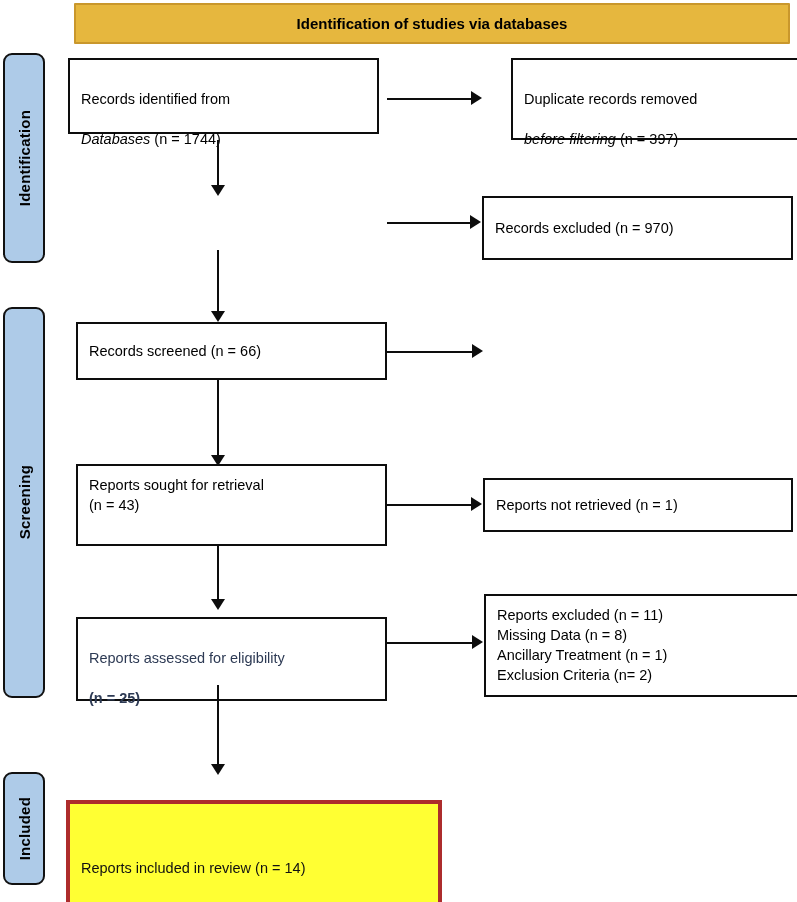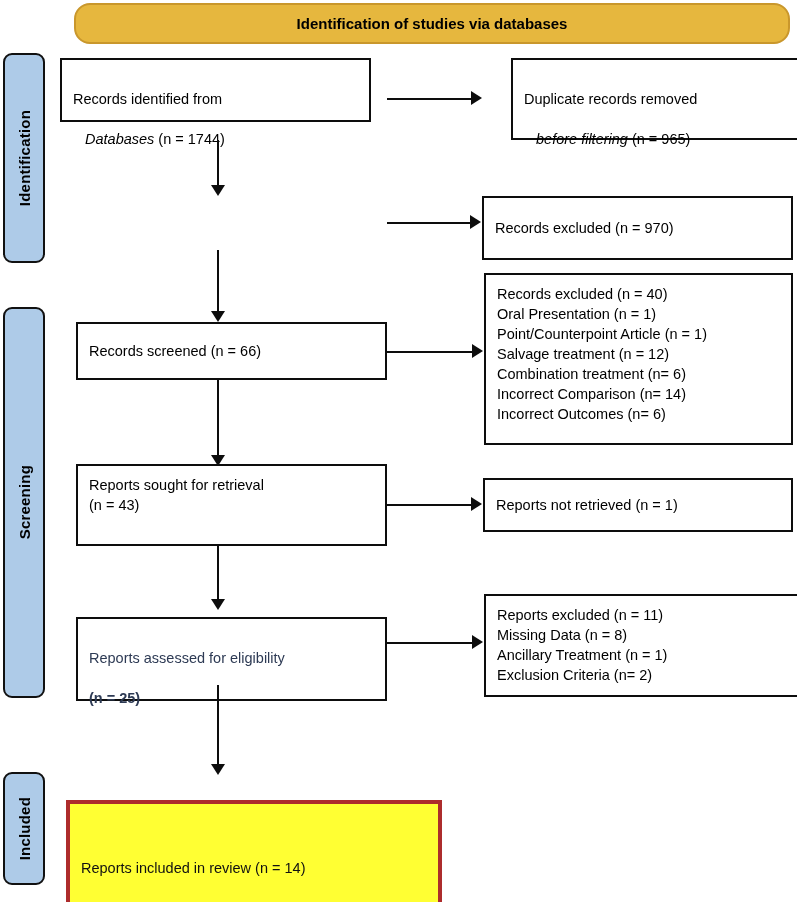--- a/index.html
+++ b/index.html
@@ -38,21 +38,21 @@
     color: #000000;
     letter-spacing: 0.2px;
     white-space: nowrap;
   }
 
   
   .banner {
     position: absolute;
     background: #e6b73e;
     border: 2px solid #c9972c;
-    border-radius: 16px;
+    border-radius: 1px;
     box-sizing: border-box;
     display: flex;
     align-items: center;
     justify-content: center;
   }
   .banner-text {
     font-size: 15px;
     font-weight: bold;
     color: #000000;
   }
@@ -78,21 +78,20 @@
     padding-top: 9px;
   }
   .box.eligibility .box-text {
     color: #2d3a54;
   }
   .box.eligibility .box-text .bold-n {
     font-weight: bold;
   }
   .italic-src {
     font-style: italic;
-    margin-left: 12px;
   }
   .box.included {
     background: #ffff33;
     border: 4px solid #ad2c2c;
   }
   .box.included .box-text {
     color: #111111;
   }
 
   
@@ -137,31 +136,31 @@
   </div>
 
   <div class="phase-bar" style="left:3px; top:772px; width:42px; height:113px;">
     <span class="phase-label">Included</span>
   </div>
 
   <div class="banner" style="left:74px; top:3px; width:716px; height:41px;">
     <span class="banner-text">Identification of studies via databases</span>
   </div>
 
-  <div class="box align-top" style="left:60px; top:58px; width:311px; height:64px;">
+  <div class="box align-top" style="left:68px; top:58px; width:311px; height:76px;">
     <div class="box-text">
       <span>Records identified from</span><br>
       <span class="italic-src">Databases</span><span> (n = 1744)</span>
     </div>
   </div>
 
   <div class="box align-top" style="left:511px; top:58px; width:306px; height:82px;">
     <div class="box-text">
       <span>Duplicate records removed</span><br>
-      <span class="italic-src">before filtering</span><span> (n = 965)</span>
+      <span class="italic-src">before filtering</span><span> (n = 397)</span>
     </div>
   </div>
 
   <div class="hline" style="left:387px; top:98px; width:85px;"></div>
   <div class="arrow-right" style="left:471px; top:91px;"></div>
 
   <div class="vline" style="left:217px; top:140px; width:2px; height:46px;"></div>
   <div class="arrow-down" style="left:210.5px; top:185px;"></div>
 
 
@@ -172,29 +171,20 @@
   <div class="hline" style="left:387px; top:222px; width:84px;"></div>
   <div class="arrow-right" style="left:470px; top:215px;"></div>
 
   <div class="vline" style="left:217px; top:250px; width:2px; height:62px;"></div>
   <div class="arrow-down" style="left:210.5px; top:311px;"></div>
 
   <div class="box" style="left:76px; top:322px; width:311px; height:58px;">
     <div class="box-text">Records screened (n = 66)</div>
   </div>
 
-  <div class="box align-top" style="left:484px; top:273px; width:309px; height:172px;">
-    <div class="box-text">Records excluded (n = 40)
-Oral Presentation (n = 1)
-Point/Counterpoint Article (n = 1)
-Salvage treatment (n = 12)
-Combination treatment (n= 6)
-Incorrect Comparison (n= 14)
-Incorrect Outcomes (n= 6)</div>
-  </div>
 
   <div class="hline" style="left:387px; top:351px; width:86px;"></div>
   <div class="arrow-right" style="left:472px; top:344px;"></div>
 
   <div class="vline" style="left:217px; top:380px; width:2px; height:76px;"></div>
   <div class="arrow-down" style="left:210.5px; top:455px;"></div>
 
   <div class="box align-top" style="left:76px; top:464px; width:311px; height:82px;">
     <div class="box-text">Reports sought for retrieval
 (n = 43)</div>

